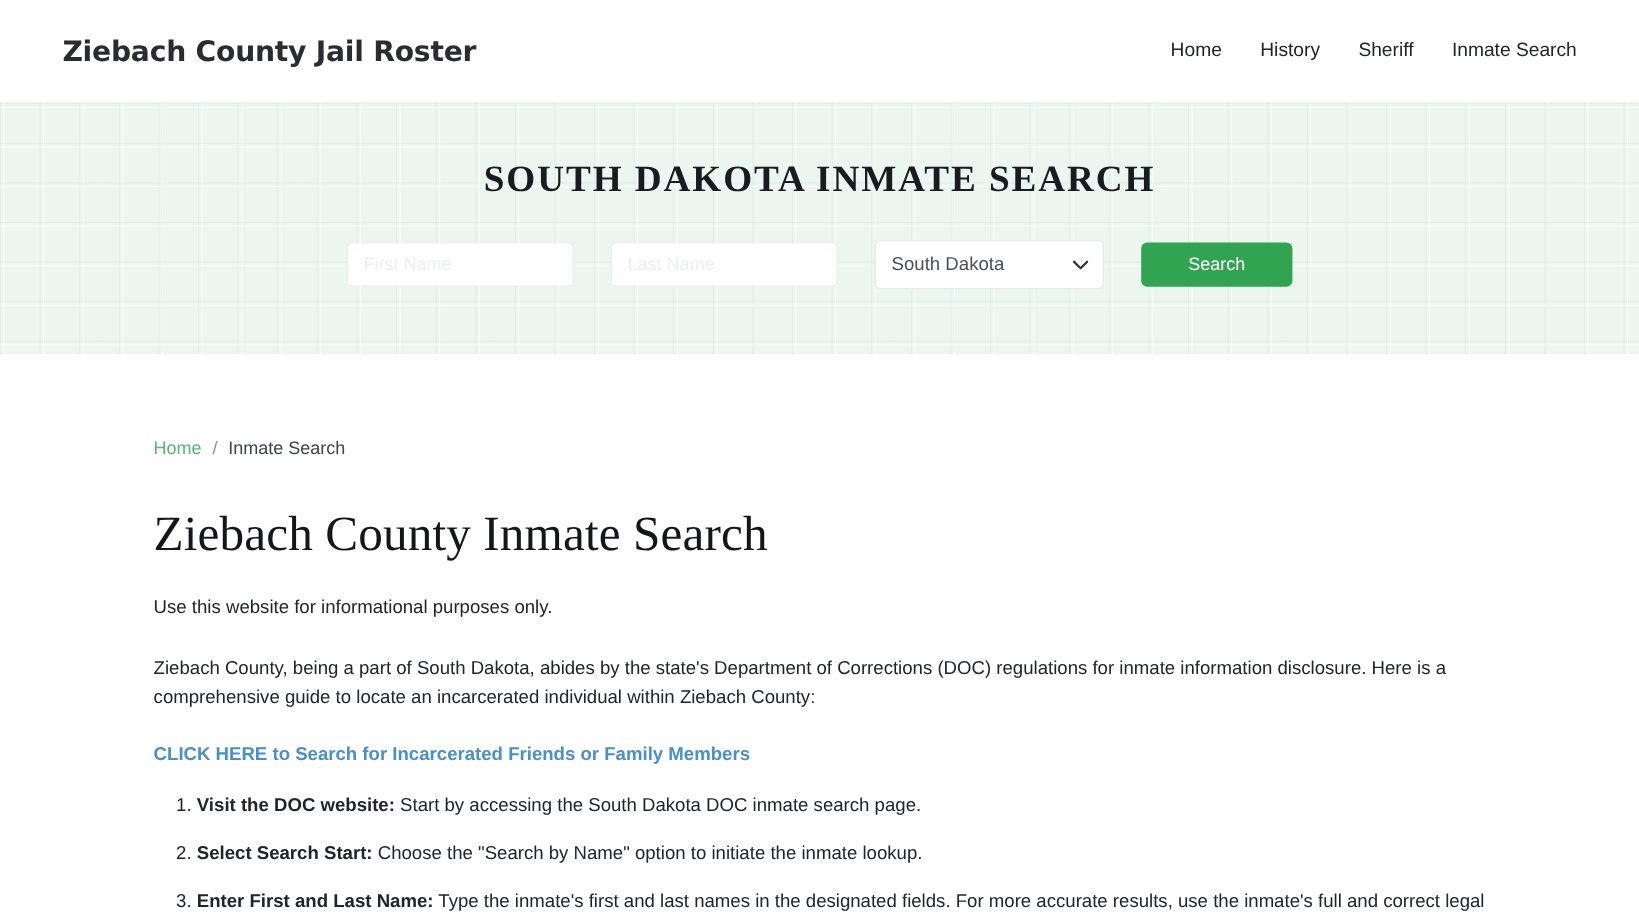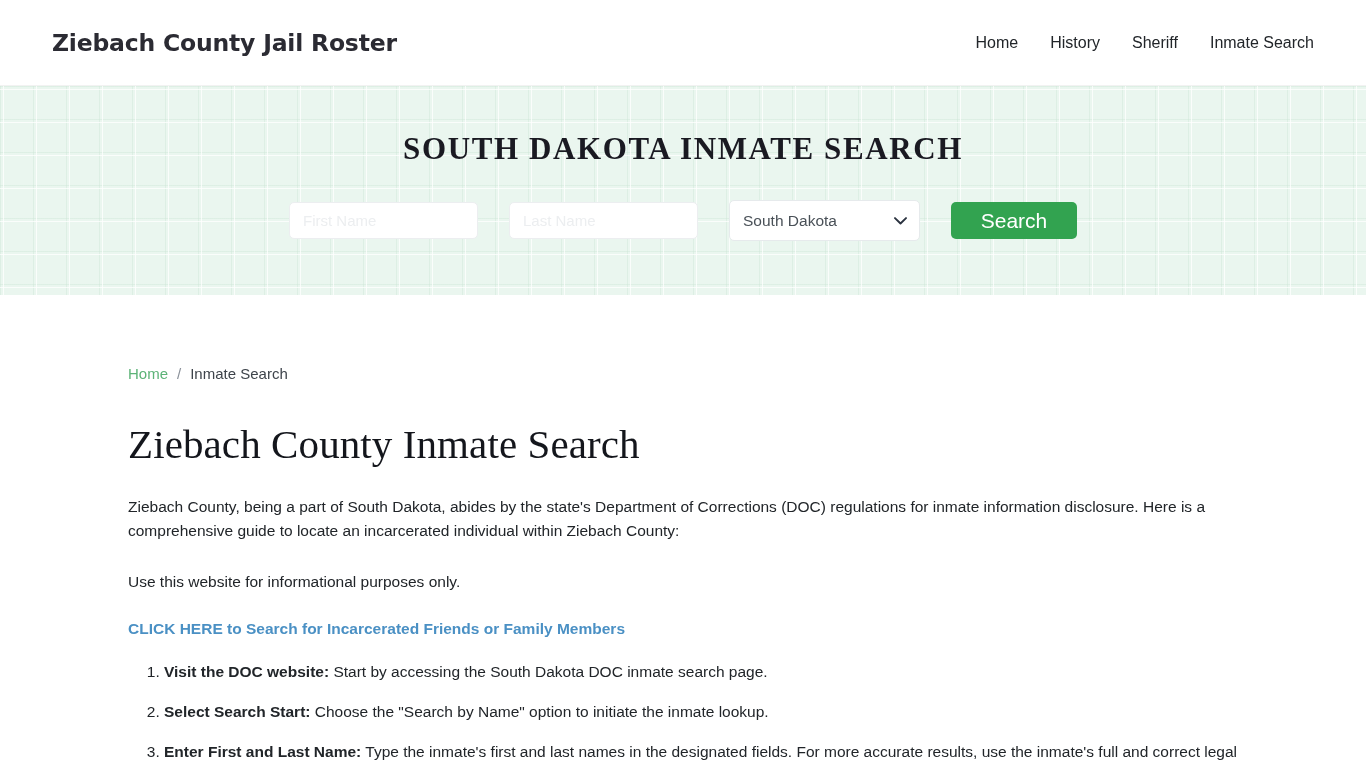--- a/index.html
+++ b/index.html
@@ -118,21 +118,21 @@
     line-height: 0;
   }
   .search-btn {
     width: 126px;
     height: 37px;
     background: #32a350;
     color: #ffffff;
     border: none;
     border-radius: 5px;
     font-family: "Liberation Sans", sans-serif;
-    font-size: 21px;
+    font-size: 15px;
     cursor: pointer;
   }
 
   
   .content {
     padding: 0 128px;
   }
   .breadcrumb {
     display: flex;
     align-items: center;
@@ -225,23 +225,23 @@
 <main class="content">
 
   <div class="breadcrumb">
     <a class="breadcrumb-link" href="#">Home</a>
     <span class="breadcrumb-sep">/</span>
     <span class="breadcrumb-current">Inmate Search</span>
   </div>
 
   <h2 class="page-title">Ziebach County Inmate Search</h2>
 
+  <p class="para">Use this website for informational purposes only.</p>
+
   <p class="para">Ziebach County, being a part of South Dakota, abides by the state's Department of Corrections (DOC) regulations for inmate information disclosure. Here is a comprehensive guide to locate an incarcerated individual within Ziebach County:</p>
-
-  <p class="para">Use this website for informational purposes only.</p>
 
   <a class="cta-link" href="#">CLICK HERE to Search for Incarcerated Friends or Family Members</a>
 
   <ol class="steps">
     <li>
       <strong>Visit the DOC website:</strong><span> Start by accessing the South Dakota DOC inmate search page.</span>
     </li>
     <li>
       <strong>Select Search Start:</strong><span> Choose the "Search by Name" option to initiate the inmate lookup.</span>
     </li>

